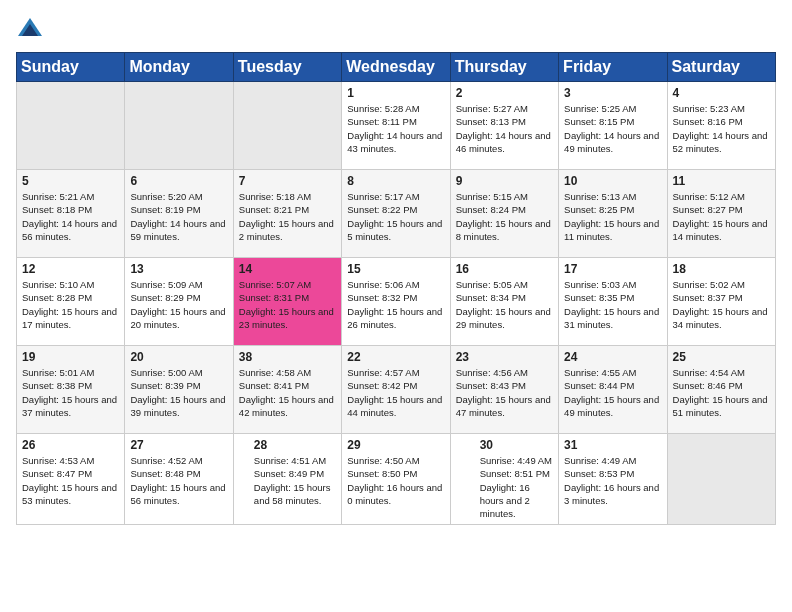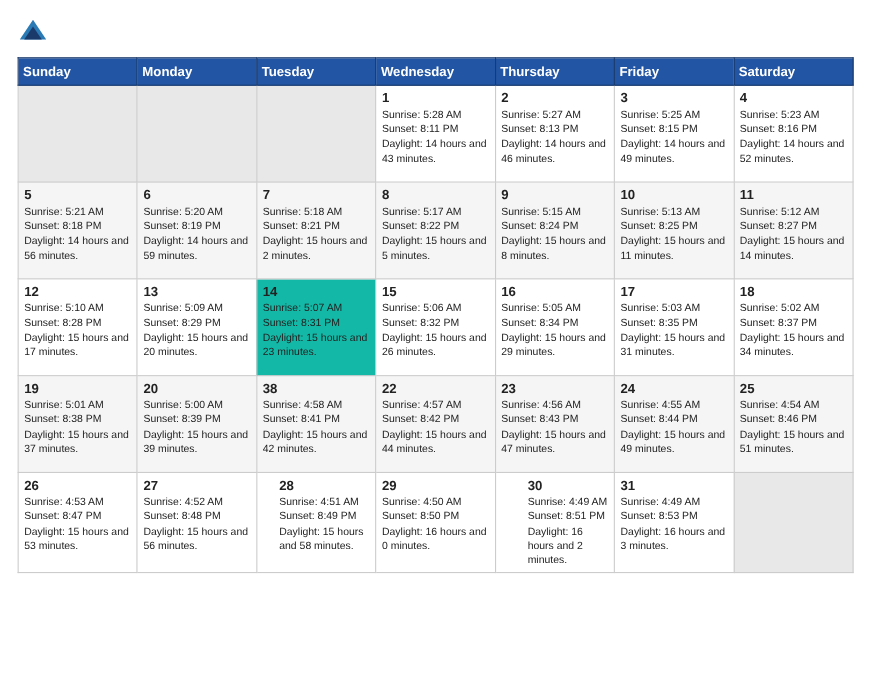--- a/index.html
+++ b/index.html
@@ -44,21 +44,21 @@
       color: #333;
     }
     table {
       width: 100%;
       border-collapse: collapse;
       table-layout: fixed;
     }
     thead th {
       background: #2255a4;
       color: #fff;
-      font-size: 12px;
+      font-size: 16px;
       font-weight: bold;
       padding: 5px 4px;
       text-align: left;
       border: 1px solid #1a3a6b;
     }
     td {
       border: 1px solid #ccc;
       vertical-align: top;
       padding: 4px 5px;
       font-size: 10px;
@@ -210,21 +210,21 @@
 Daylight: 15 hours
 and 17 minutes.</div>
         </td>
         <td style="background: rgb(255, 255, 255);">
           <span class="day-num">13</span>
           <div class="day-info">Sunrise: 5:09 AM
 Sunset: 8:29 PM
 Daylight: 15 hours
 and 20 minutes.</div>
         </td>
-        <td style="background: #14b8a6;">
+        <td style="background: #ec4899;">
           <span class="day-num">14</span>
           <div class="day-info">Sunrise: 5:07 AM
 Sunset: 8:31 PM
 Daylight: 15 hours
 and 23 minutes.</div>
         </td>
         <td style="background: rgb(255, 255, 255);">
           <span class="day-num">15</span>
           <div class="day-info">Sunrise: 5:06 AM
 Sunset: 8:32 PM

